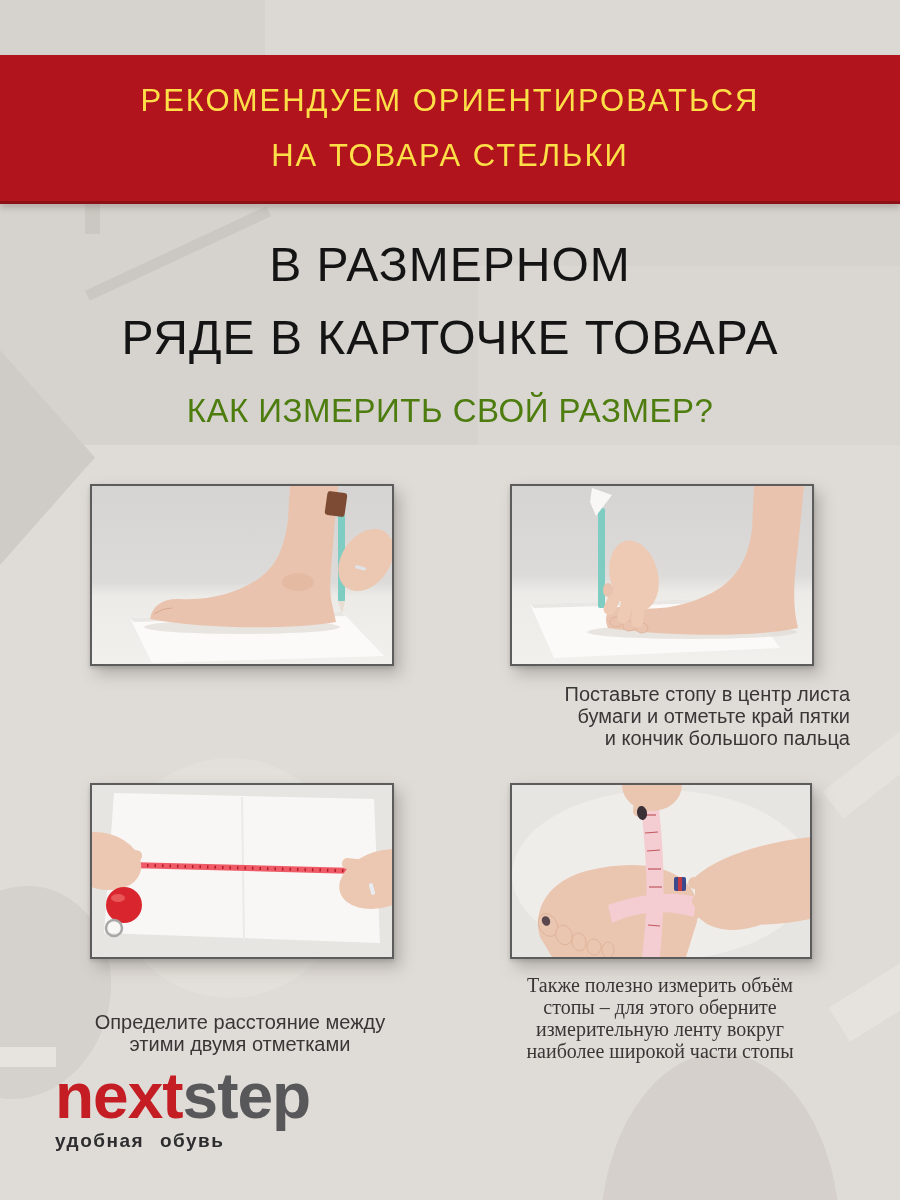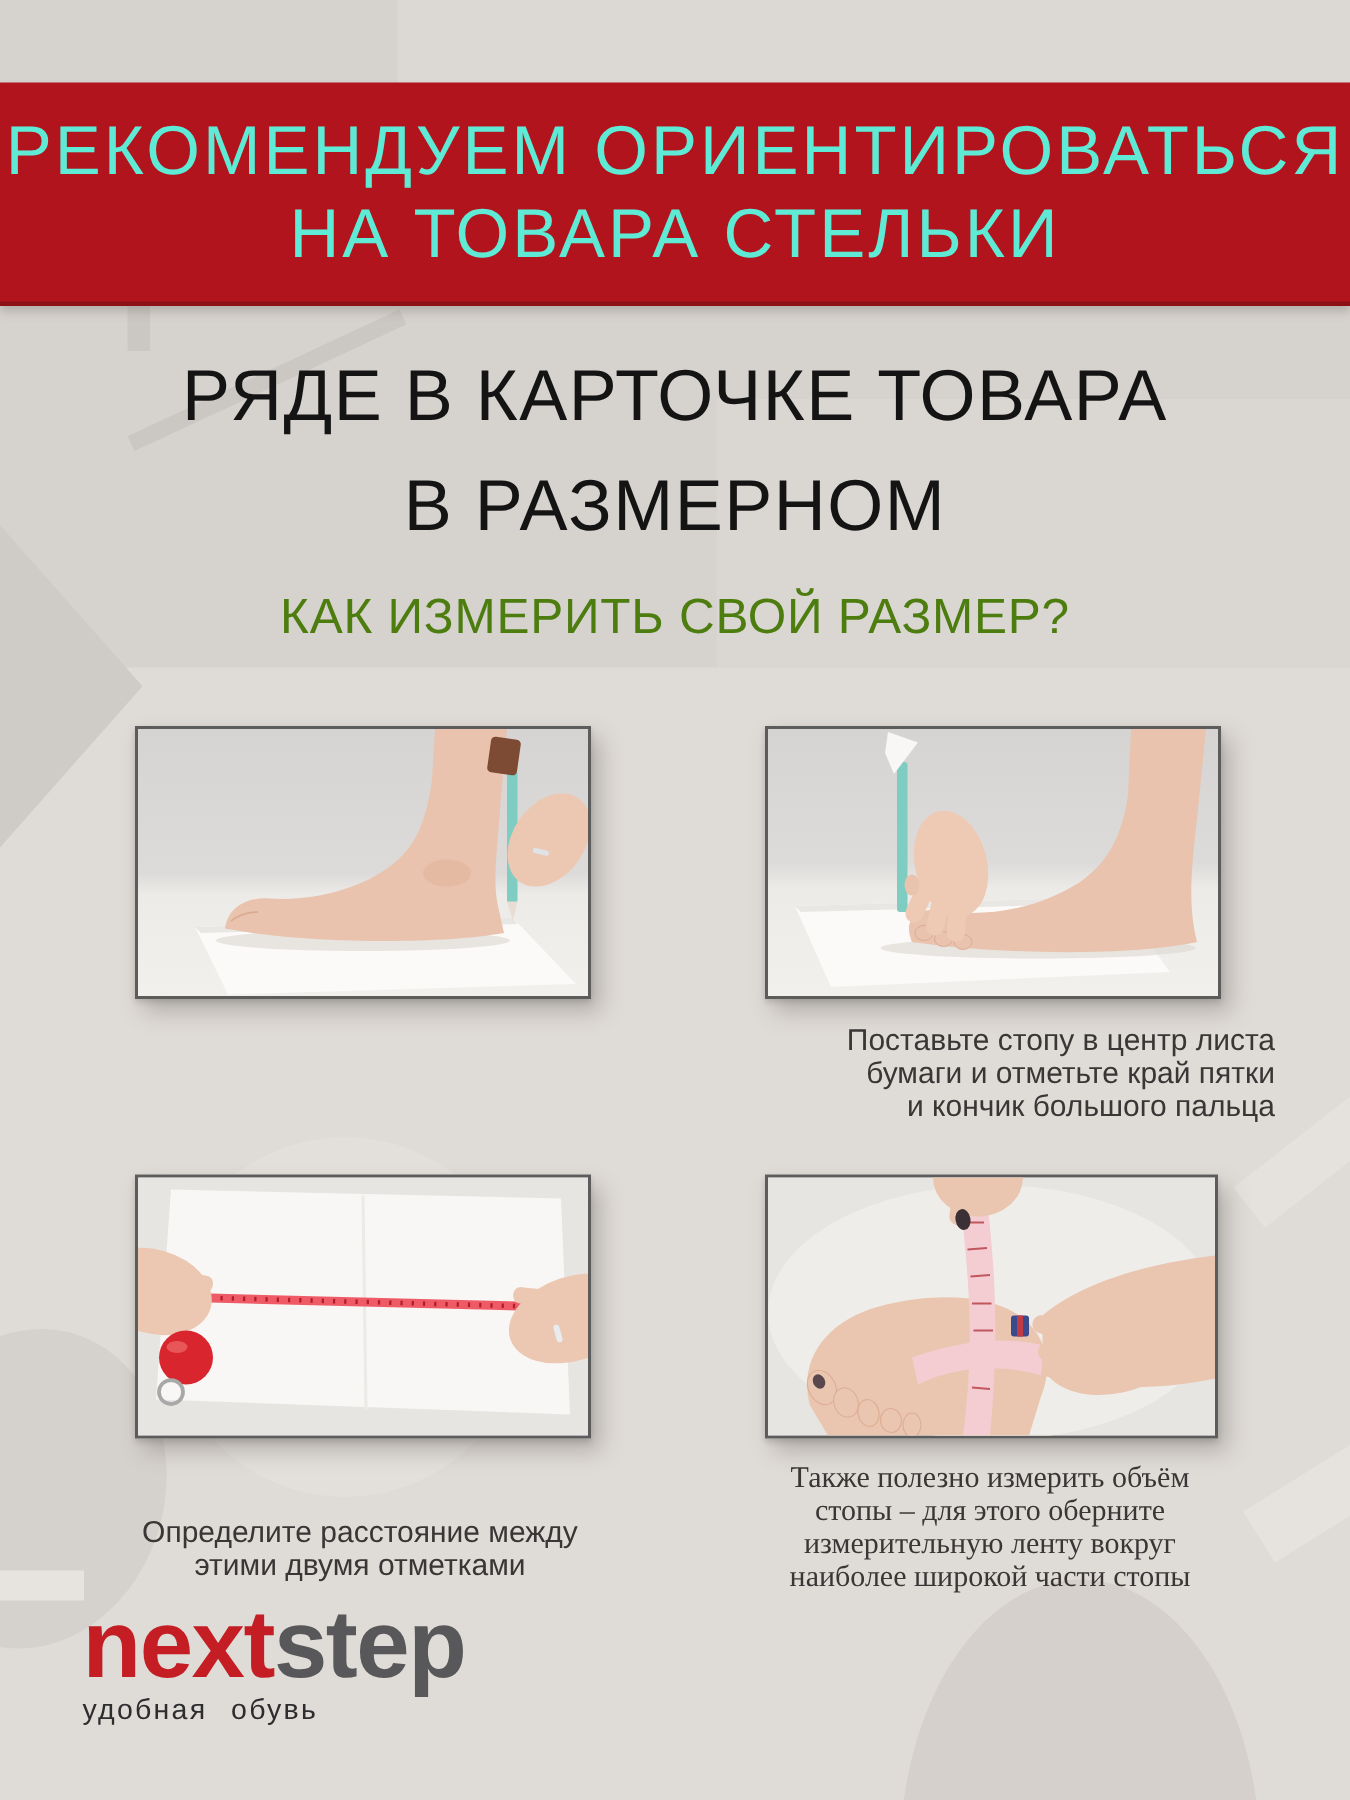--- a/index.html
+++ b/index.html
@@ -24,21 +24,21 @@
   .bg-tr-band{position:absolute;left:818px;top:745px;width:140px;height:34px;background:#e5e2de;transform:rotate(-38deg);}
   .bg-br-band{position:absolute;left:828px;top:965px;width:150px;height:40px;background:#e6e3df;transform:rotate(-32deg);}
 
   
   .banner{
     position:absolute;left:0;top:55px;width:900px;height:146px;
     background:#b2141e;border-bottom:3px solid #8e1017;
     display:flex;flex-direction:column;justify-content:center;align-items:center;
     box-shadow:0 4px 6px rgba(120,110,105,.35);
   }
-  .banner-line{color:#5eead4;font-size:46px;line-height:55px;letter-spacing:2px;white-space:nowrap;}
+  .banner-line{color:#fde047;font-size:31px;line-height:55px;letter-spacing:2px;white-space:nowrap;}
 
   
   .headline{position:absolute;left:0;top:228px;width:900px;text-align:center;color:#141414;}
   .headline-line{font-size:48px;line-height:73px;letter-spacing:1px;white-space:nowrap;}
   .subheading{
     position:absolute;left:0;top:392px;width:900px;text-align:center;
     color:#4d7c0f;font-size:33px;letter-spacing:.5px;white-space:nowrap;
   }
 
   
@@ -61,21 +61,21 @@
   .caption-2{left:470px;top:683px;text-align:right;}
   .caption-3{left:50px;top:974px;margin-top:37px;}
   .caption-4{left:470px;top:974px;font-family:Liberation Serif, serif;}
 
   
   .logo{position:absolute;left:55px;top:1066px;}
   .logo-word{font-size:64px;font-weight:bold;letter-spacing:-1px;line-height:60px;}
   .logo-next{color:#c41e24;}
   .logo-step{color:#58585a;}
   .logo-tagline{
-    margin-top:4px;color:#2d2d2f;font-size:19px;font-weight:normal;
+    margin-top:4px;color:#2d2d2f;font-size:19px;font-weight:bold;
     letter-spacing:1.5px;word-spacing:9px;
   }
 </style>
 </head>
 <body>
 
 <div class="page">
 
   <div class="bg-top-section"></div>
   <div class="bg-top-strip-light"></div>
@@ -89,22 +89,22 @@
   <div class="bg-bottom-dome"></div>
   <div class="bg-tr-band"></div>
   <div class="bg-br-band"></div>
 
   <div class="banner">
     <div class="banner-line">РЕКОМЕНДУЕМ ОРИЕНТИРОВАТЬСЯ</div>
     <div class="banner-line">НА ТОВАРА СТЕЛЬКИ</div>
   </div>
 
   <div class="headline">
+    <div class="headline-line">В РАЗМЕРНОМ</div>
     <div class="headline-line">РЯДЕ В КАРТОЧКЕ ТОВАРА</div>
-    <div class="headline-line">В РАЗМЕРНОМ</div>
   </div>
   <div class="subheading">КАК ИЗМЕРИТЬ СВОЙ РАЗМЕР?</div>
 
   <div class="photo photo-1">
     <svg viewBox="0 0 300 178">
       <defs>
         <linearGradient id="wall1" x1="0" y1="0" x2="0" y2="1">
           <stop offset="0" stop-color="#d6d4d2"></stop>
             <stop offset="0.54" stop-color="#dddbd9"></stop>
           <stop offset="0.62" stop-color="#ecebe8"></stop>

